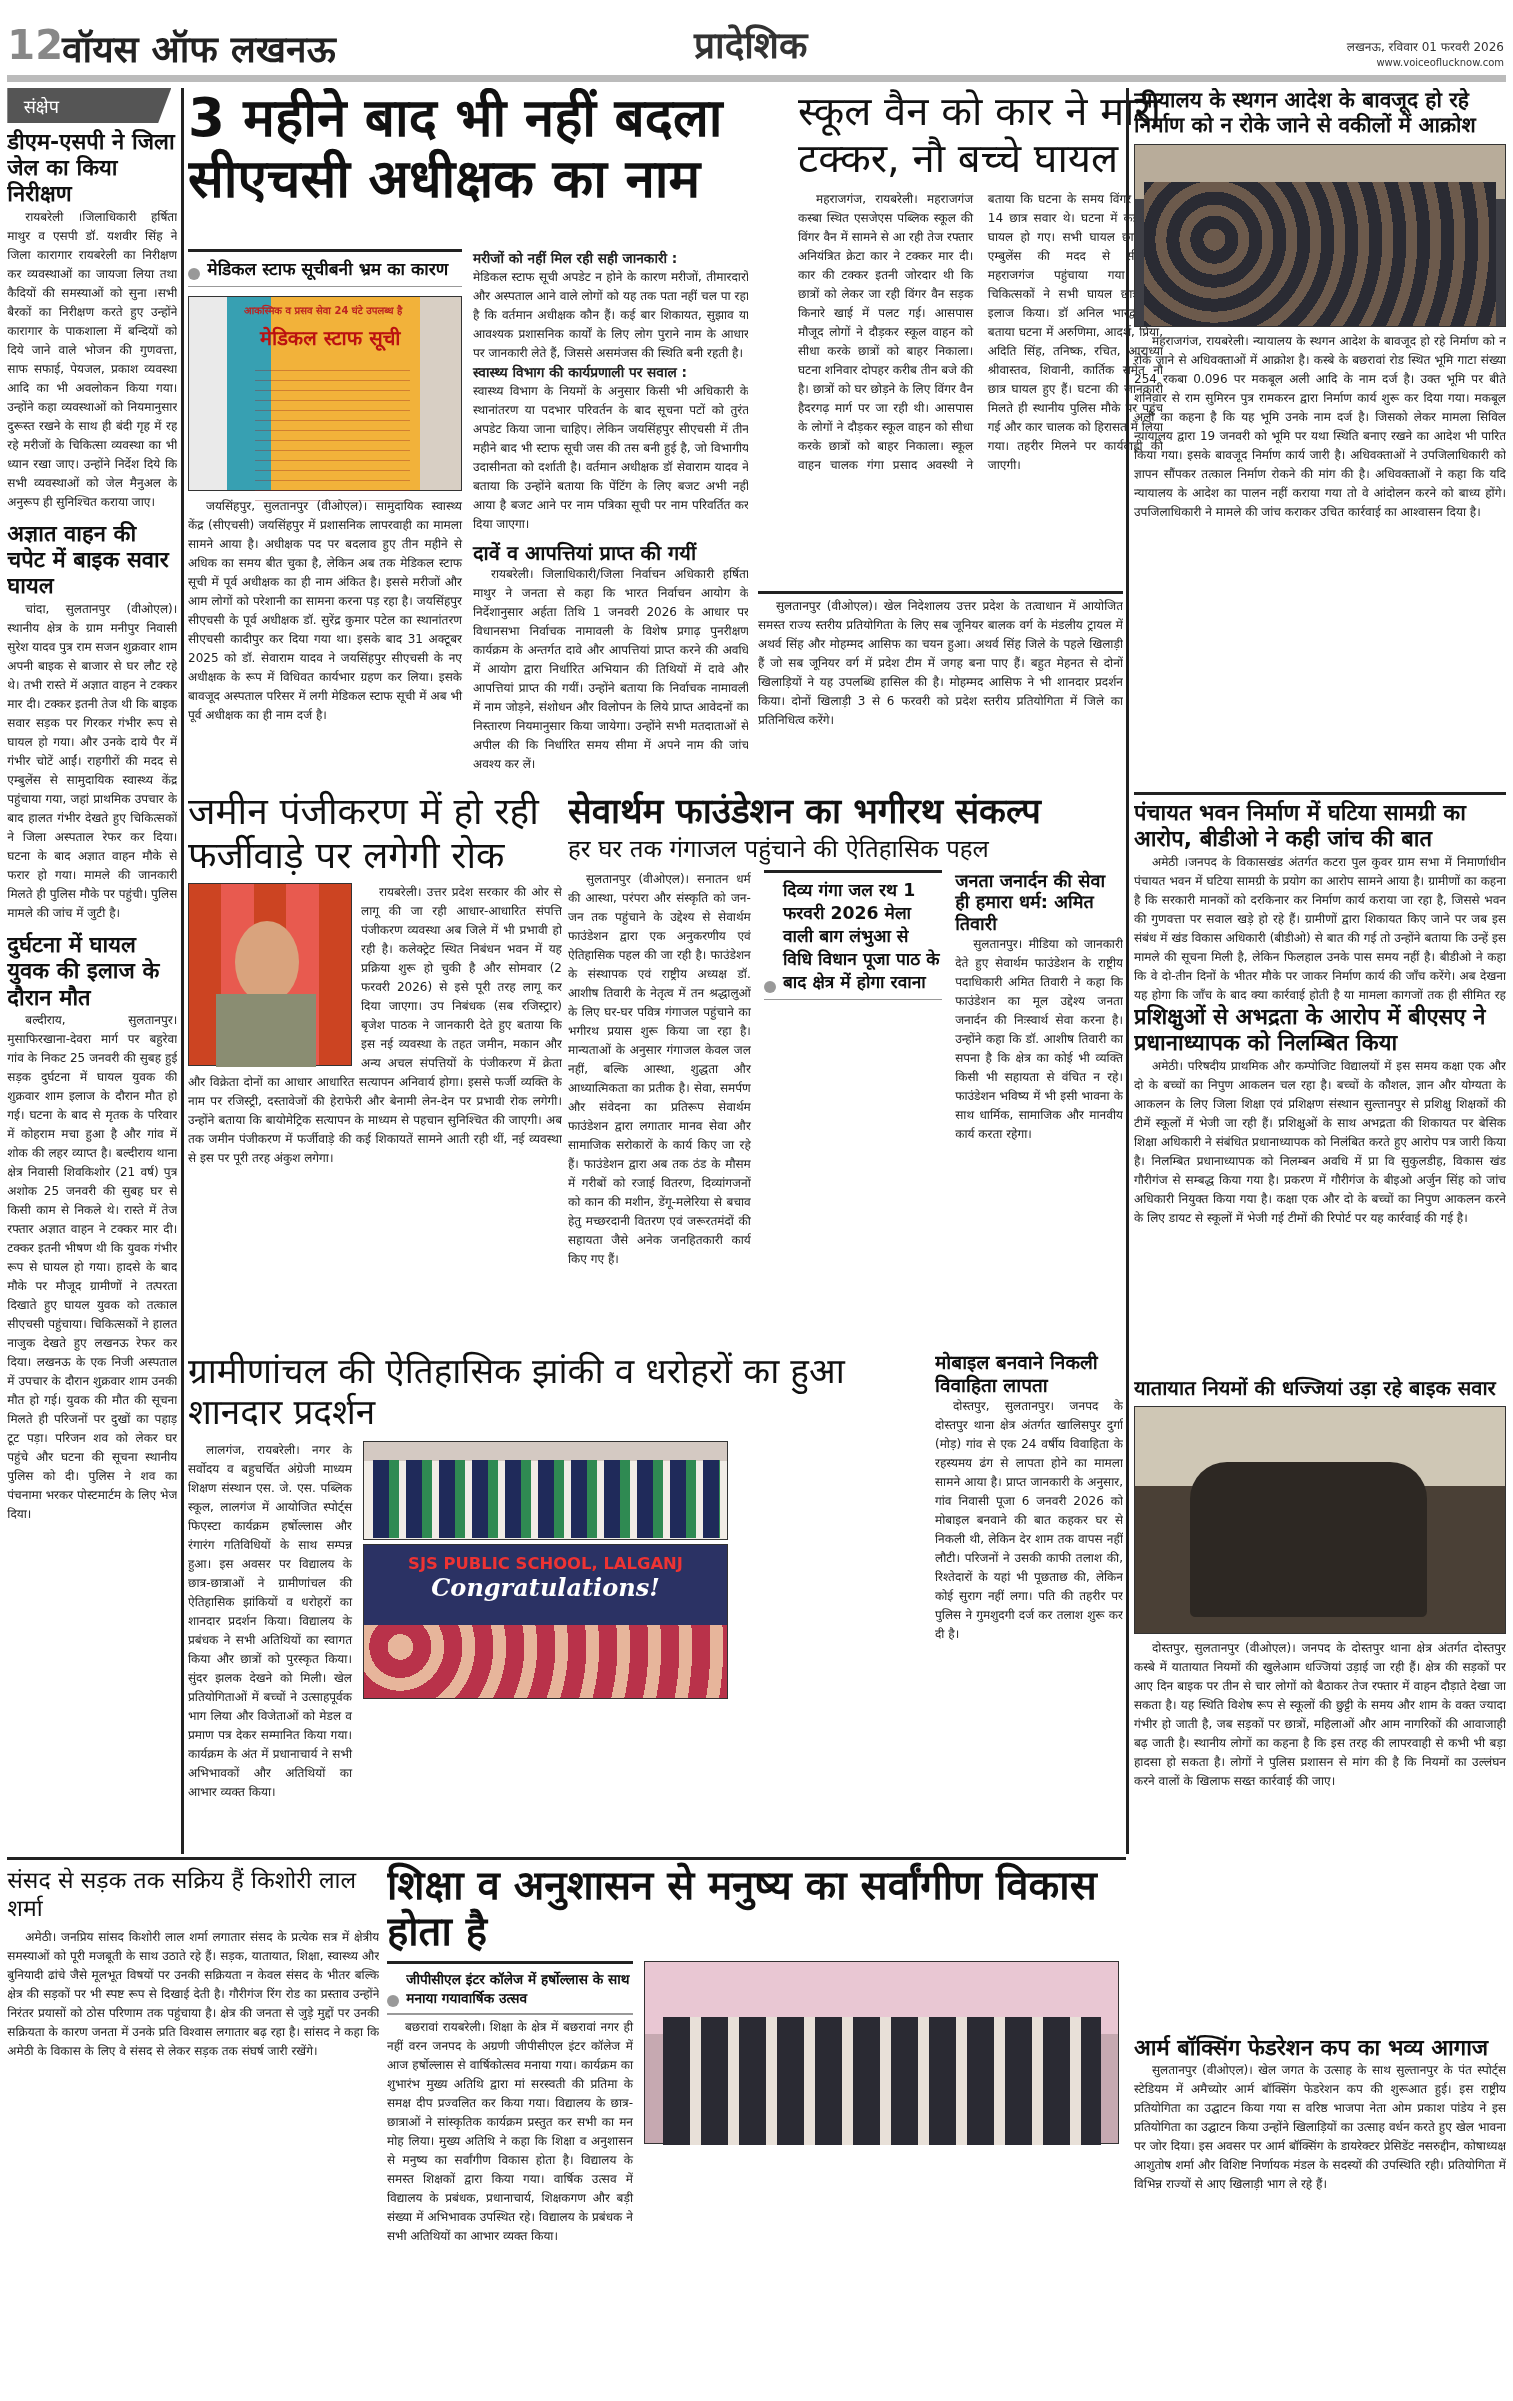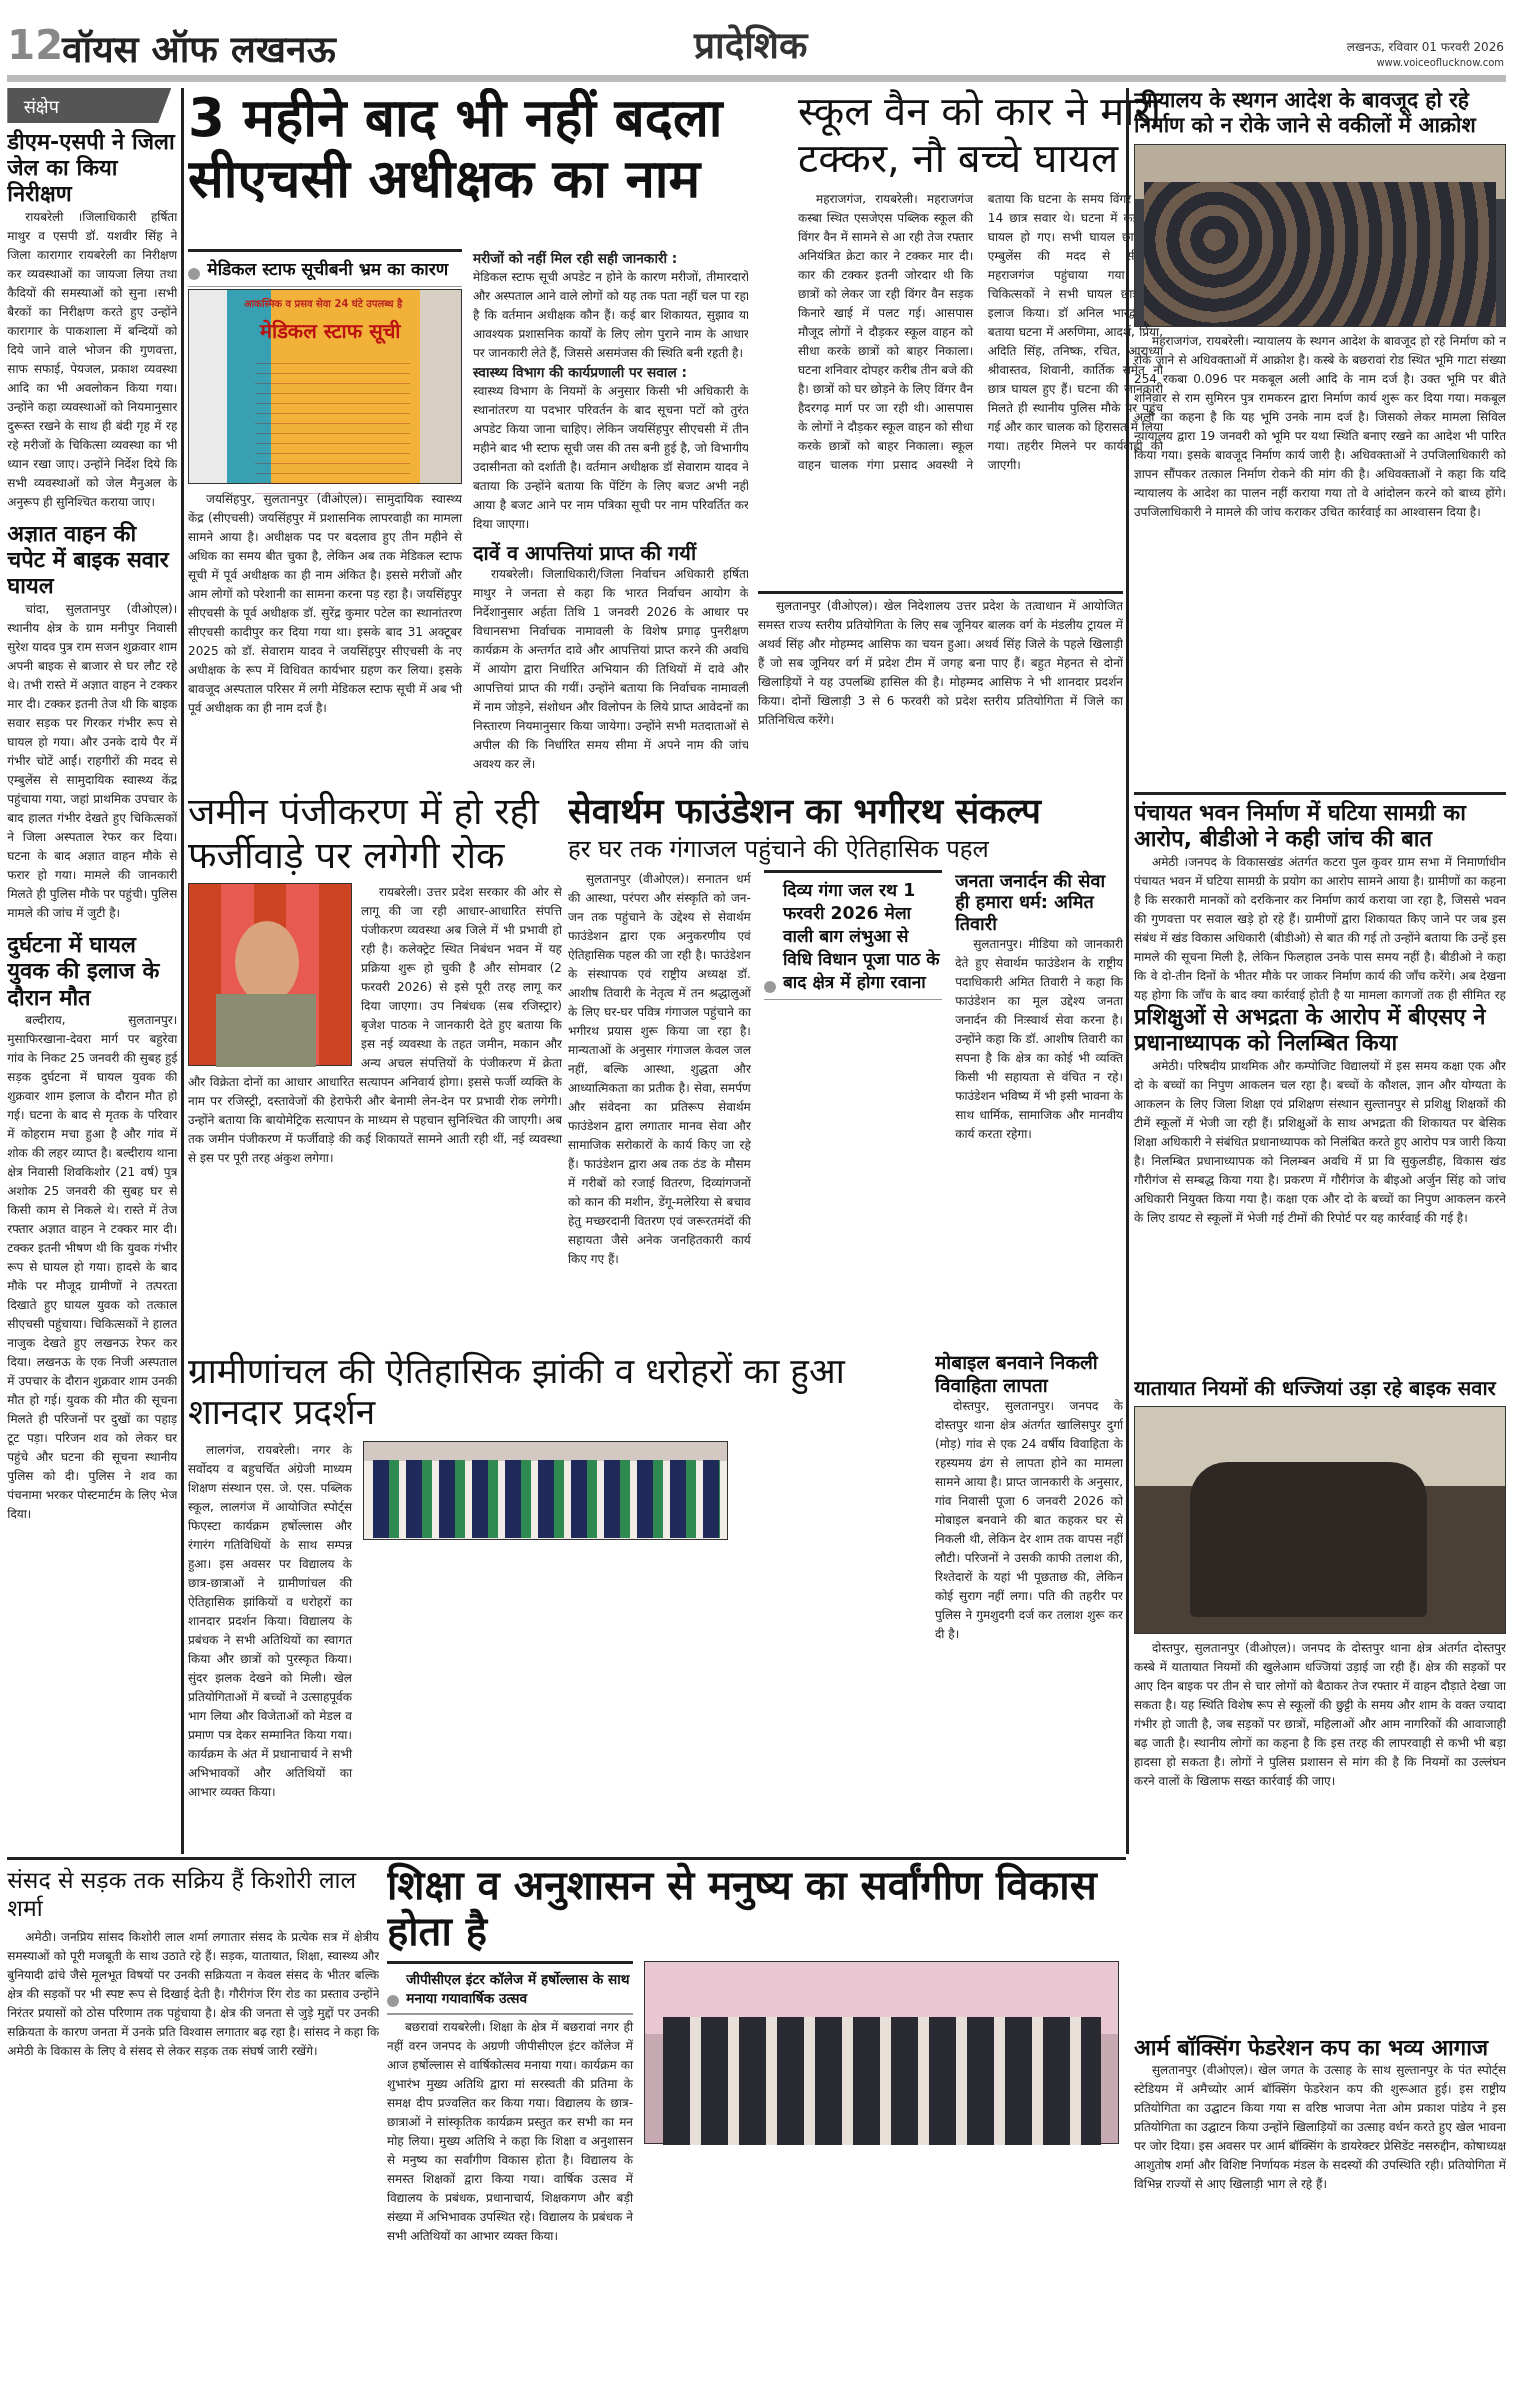--- a/index.html
+++ b/index.html
@@ -60,21 +60,21 @@
 
 <div class="col" style="left:188px;top:88px;width:560px;height:694px;">
   <h1 class="hl-xl">3 महीने बाद भी नहीं बदला सीएचसी अधीक्षक का नाम</h1>
   <div style="position:absolute;top:161px;left:0;width:274px">
     <div class="hrule" style="position:static;width:100%"></div>
     <div class="sub">
         <span class="dot"></span>
         <span>मेडिकल स्टाफ सूचीबनी भ्रम का कारण</span>
       </div>
     <div class="hrule gray" style="position:static;width:100%"></div>
-    <div style="margin-top:2px;height:195px;border:0.9px solid #333;background:linear-gradient(90deg,#eaeaea 0 14%,#37a0b2 14% 30%,#f2b23a 30% 85%,#d8cfc4 85%);position:relative">
+    <div style="margin-top:9px;height:195px;border:0.9px solid #333;background:linear-gradient(90deg,#eaeaea 0 14%,#37a0b2 14% 30%,#f2b23a 30% 85%,#d8cfc4 85%);position:relative">
       <div style="position:absolute;left:55px;top:5.5px;color:#b22;font-size:10px;font-weight:bold">आकस्मिक व प्रसव सेवा 24 घंटे उपलब्ध है</div>
       <div style="position:absolute;left:71px;top:27px;color:#b11;font-size:20px;font-weight:bold">मेडिकल स्टाफ सूची</div>
       <div style="position:absolute;left:66px;top:64px;width:155px;height:146px;background:repeating-linear-gradient(180deg,transparent 0 9px,rgba(150,30,30,.35) 9px 10px)"></div>
     </div>
     <div class="body" style="margin-top:5.5px">
         <p>जयसिंहपुर, सुलतानपुर (वीओएल)। सामुदायिक स्वास्थ्य केंद्र (सीएचसी) जयसिंहपुर में प्रशासनिक लापरवाही का मामला सामने आया है। अधीक्षक पद पर बदलाव हुए तीन महीने से अधिक का समय बीत चुका है, लेकिन अब तक मेडिकल स्टाफ सूची में पूर्व अधीक्षक का ही नाम अंकित है। इससे मरीजों और आम लोगों को परेशानी का सामना करना पड़ रहा है। जयसिंहपुर सीएचसी के पूर्व अधीक्षक डॉ. सुरेंद्र कुमार पटेल का स्थानांतरण सीएचसी कादीपुर कर दिया गया था। इसके बाद 31 अक्टूबर 2025 को डॉ. सेवाराम यादव ने जयसिंहपुर सीएचसी के नए अधीक्षक के रूप में विधिवत कार्यभार ग्रहण कर लिया। इसके बावजूद अस्पताल परिसर में लगी मेडिकल स्टाफ सूची में अब भी पूर्व अधीक्षक का ही नाम दर्ज है।</p>
       </div>
   </div>
   <div style="position:absolute;top:161px;left:285px;width:276px" class="body">
     <div class="bold-lead">मरीजों को नहीं मिल रही सही जानकारी :</div>
@@ -176,20 +176,25 @@
 
 <div class="col" style="left:188px;top:1351px;width:739px;height:502px;">
   <h2 class="hl-lg" style="font-size:35px">ग्रामीणांचल की ऐतिहासिक झांकी व धरोहरों का हुआ शानदार प्रदर्शन</h2>
   <div style="display:flex;gap:11px;margin-top:7.3px">
     <div class="body" style="width:164px">
         <p>लालगंज, रायबरेली। नगर के सर्वोदय व बहुचर्चित अंग्रेजी माध्यम शिक्षण संस्थान एस. जे. एस. पब्लिक स्कूल, लालगंज में आयोजित स्पोर्ट्स फिएस्टा कार्यक्रम हर्षोल्लास और रंगारंग गतिविधियों के साथ सम्पन्न हुआ। इस अवसर पर विद्यालय के छात्र-छात्राओं ने ग्रामीणांचल की ऐतिहासिक झांकियों व धरोहरों का शानदार प्रदर्शन किया। विद्यालय के प्रबंधक ने सभी अतिथियों का स्वागत किया और छात्रों को पुरस्कृत किया। सुंदर झलक देखने को मिली। खेल प्रतियोगिताओं में बच्चों ने उत्साहपूर्वक भाग लिया और विजेताओं को मेडल व प्रमाण पत्र देकर सम्मानित किया गया। कार्यक्रम के अंत में प्रधानाचार्य ने सभी अभिभावकों और अतिथियों का आभार व्यक्त किया।</p>
       </div>
     <div style="width:365px">
       <div style="height:99px;border:0.9px solid #333;background:linear-gradient(180deg,#d4c9c2 0 20%,#f1ece6 20%);position:relative">
         <div style="position:absolute;left:9px;top:18px;width:347px;height:78px;background:repeating-linear-gradient(90deg,#1f2a5a 0 16.4px,#2f8a52 16.4px 25.6px,transparent 25.6px 33px)"></div>
+      </div>
+      <div style="height:155px;margin-top:3.7px;border:0.9px solid #333;background:#2b3264;position:relative;text-align:center">
+        <div style="color:#e33;font-weight:bold;font-size:16.4px;padding-top:9px">SJS PUBLIC SCHOOL, LALGANJ</div>
+        <div style="color:#fff;font-family:'DejaVu Serif',serif;font-size:24px;font-weight:bold;font-style:italic">Congratulations!</div>
+        <div style="position:absolute;left:0;right:0;bottom:0;height:73px;background:repeating-radial-gradient(circle at 10% 30%,#e7b59b 0 12.8px,#b9324a 12.8px 31px)"></div>
       </div>
     </div>
     <div class="body" style="width:183px">
         <p>&nbsp;</p>
       </div>
   </div>
 </div>
 
 <div class="col" style="left:935px;top:1351px;width:188px;height:502px;">
   <h3 class="hl-xs">मोबाइल बनवाने निकली विवाहिता लापता</h3>

